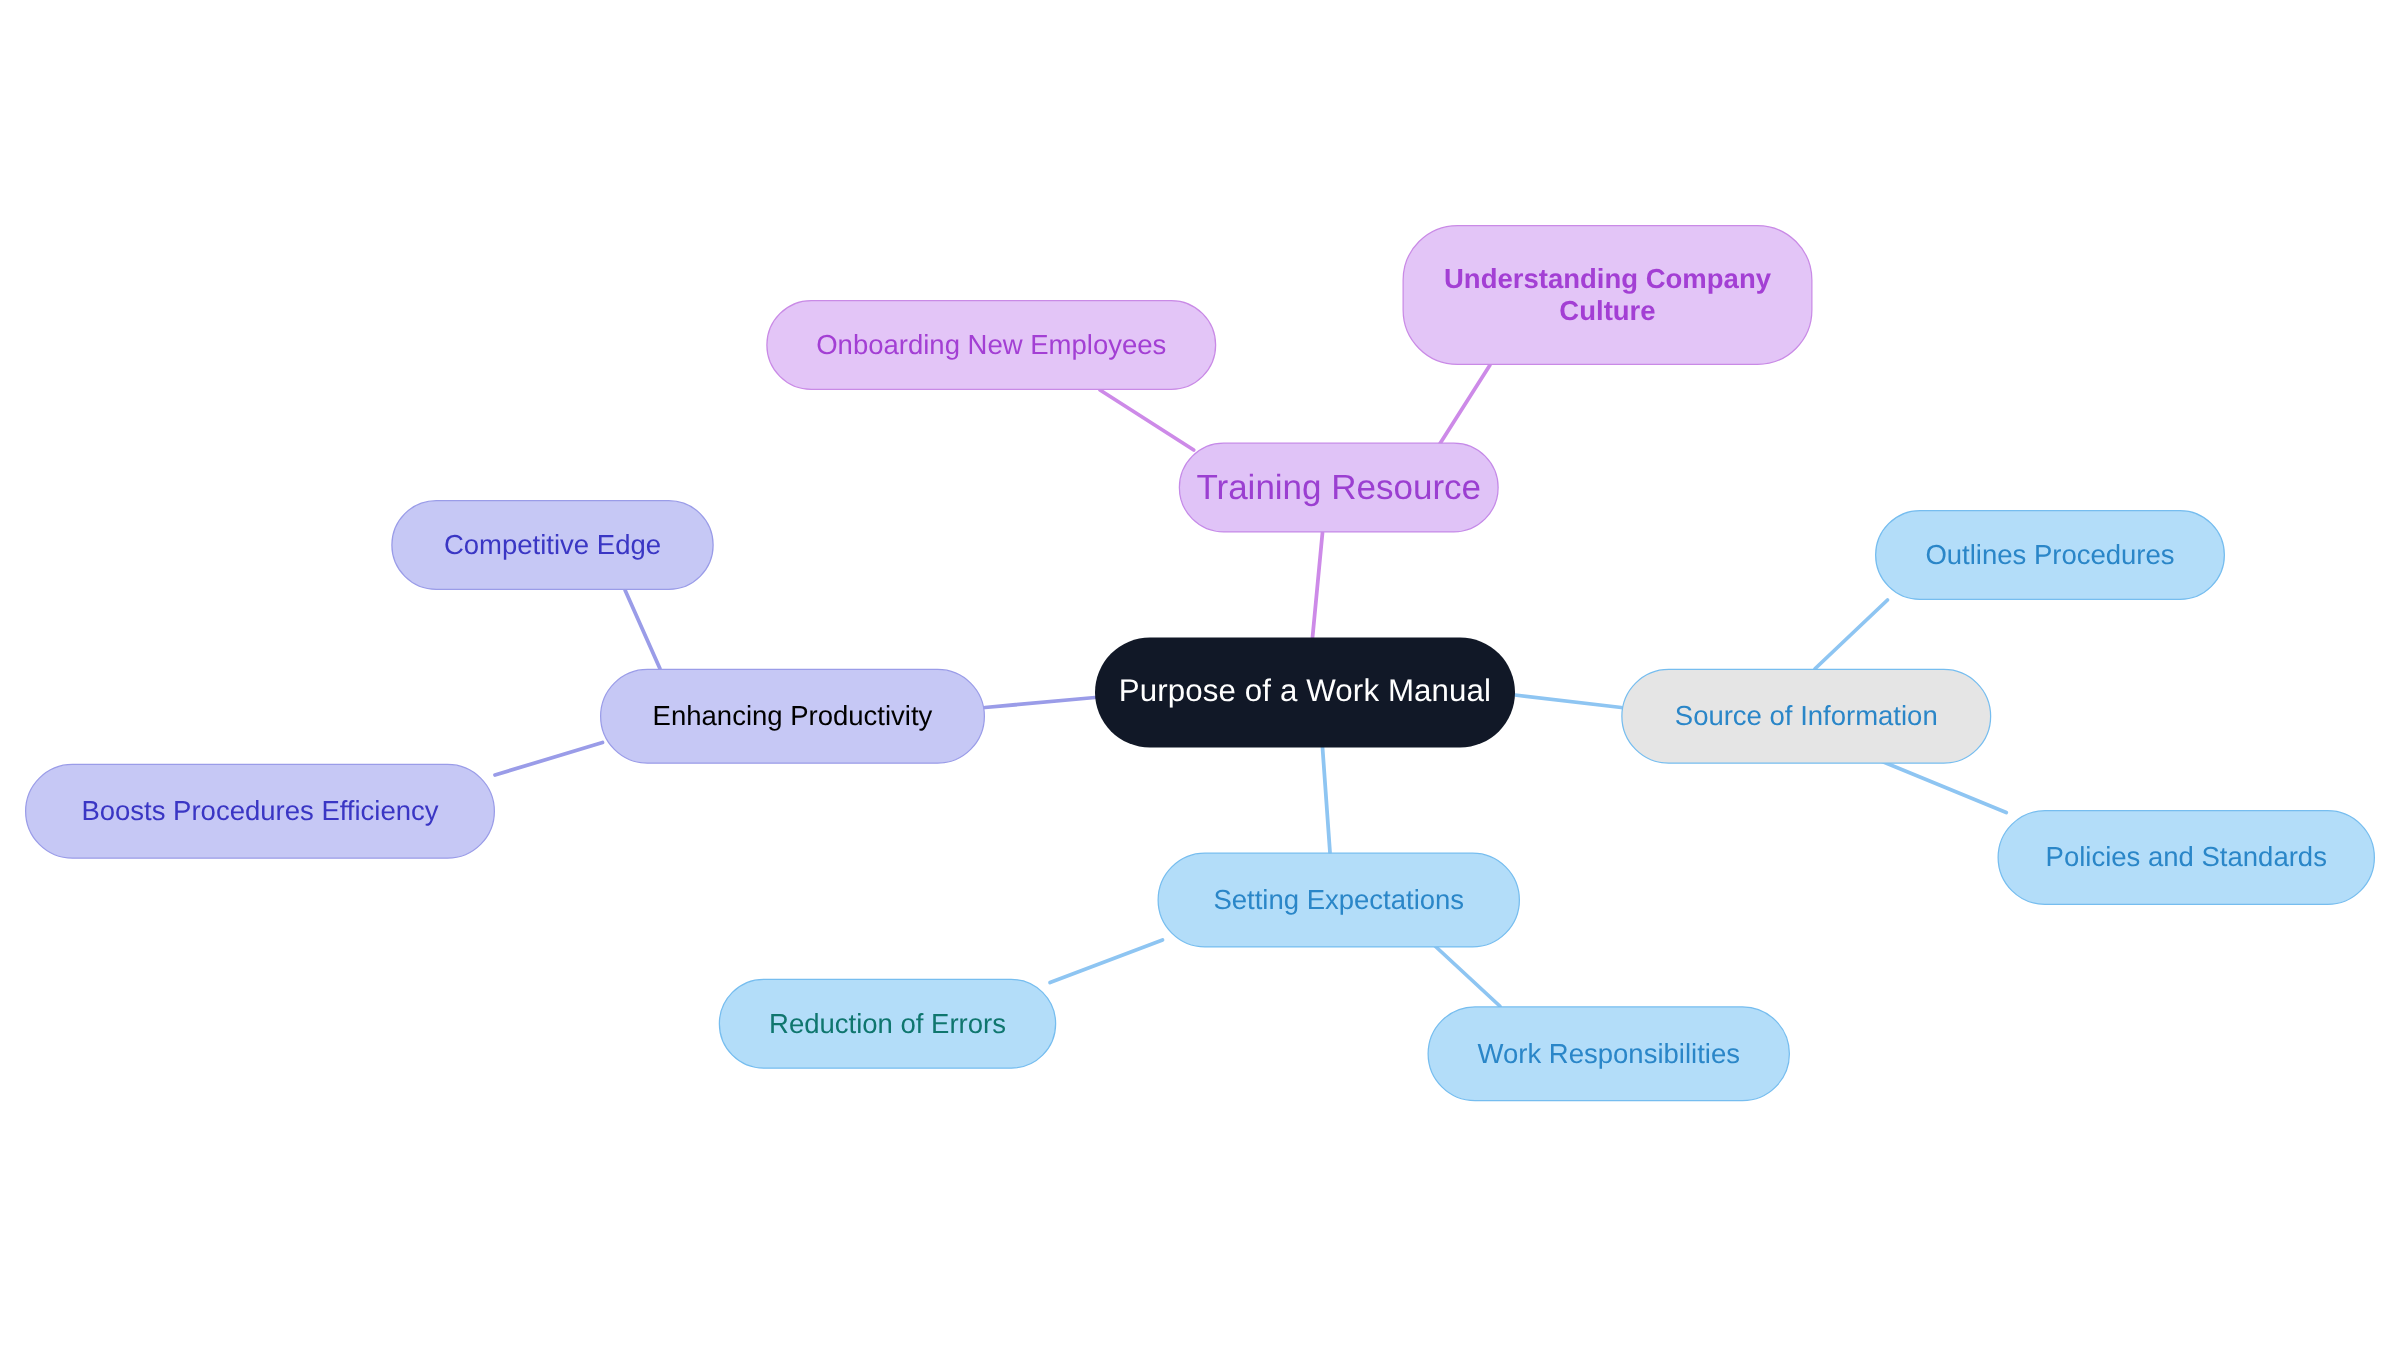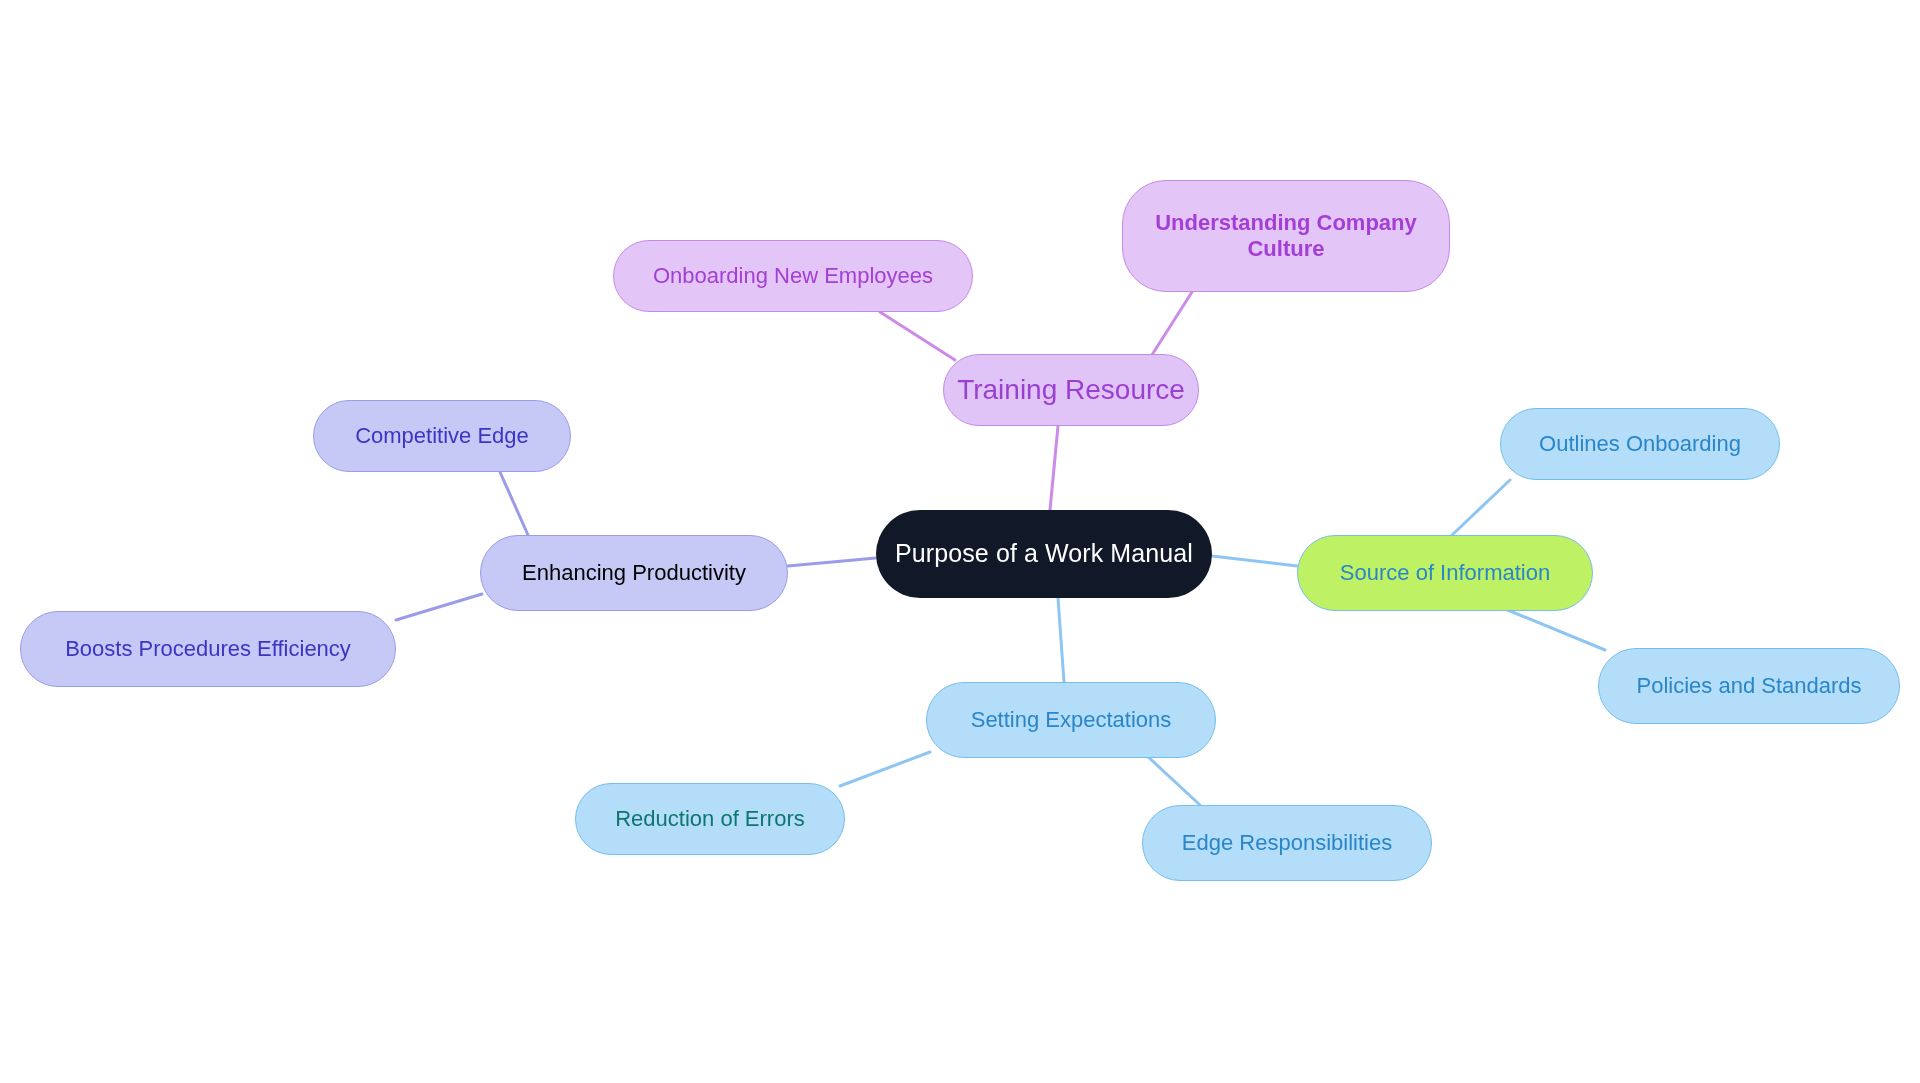--- a/index.html
+++ b/index.html
@@ -66,20 +66,20 @@
     </svg>
   <div id="node-layer">
       <div class="node root" style="left: 876px; top: 510px; width: 336px; height: 88px; font-size: 25px; background: rgb(17, 24, 39); border-color: rgb(17, 24, 39); color: rgb(255, 255, 255); text-align: center;">Purpose of a Work Manual</div>
       <div class="node" style="left: 943px; top: 354px; width: 256px; height: 72px; font-size: 28px; background: rgb(224, 195, 247); border-color: rgb(197, 138, 232); color: rgb(155, 63, 209);">Training Resource</div>
       <div class="node" style="left: 613px; top: 240px; width: 360px; height: 72px; font-size: 22px; background: rgb(227, 197, 247); border-color: rgb(201, 138, 230); color: rgb(163, 63, 212);">Onboarding New Employees</div>
       <div class="node" style="left: 1122px; top: 180px; width: 328px; height: 112px; font-size: 22px; background: rgb(227, 197, 247); border-color: rgb(201, 138, 230); color: rgb(163, 63, 212); font-weight: bold;">Understanding Company
 Culture</div>
       <div class="node" style="left: 480px; top: 535px; width: 308px; height: 76px; font-size: 22px; background: rgb(198, 200, 245); border-color: rgb(154, 156, 232); color: #000000;">Enhancing Productivity</div>
       <div class="node" style="left: 313px; top: 400px; width: 258px; height: 72px; font-size: 22px; background: rgb(198, 200, 245); border-color: rgb(154, 156, 232); color: rgb(58, 54, 196);">Competitive Edge</div>
       <div class="node" style="left: 20px; top: 611px; width: 376px; height: 76px; font-size: 22px; background: rgb(198, 200, 245); border-color: rgb(154, 156, 232); color: rgb(58, 54, 196);">Boosts Procedures Efficiency</div>
-      <div class="node" style="left: 1297px; top: 535px; width: 296px; height: 76px; font-size: 22px; background: #bef264; border-color: rgb(118, 189, 239); color: rgb(42, 134, 200);">Source of Information</div>
-      <div class="node" style="left: 1500px; top: 408px; width: 280px; height: 72px; font-size: 22px; background: rgb(179, 221, 249); border-color: rgb(118, 189, 239); color: rgb(42, 134, 200);">Outlines Onboarding</div>
+      <div class="node" style="left: 1297px; top: 535px; width: 296px; height: 76px; font-size: 22px; background: #e5e5e5; border-color: rgb(118, 189, 239); color: rgb(42, 134, 200);">Source of Information</div>
+      <div class="node" style="left: 1500px; top: 408px; width: 280px; height: 72px; font-size: 22px; background: rgb(179, 221, 249); border-color: rgb(118, 189, 239); color: rgb(42, 134, 200);">Outlines Procedures</div>
       <div class="node" style="left: 1598px; top: 648px; width: 302px; height: 76px; font-size: 22px; background: rgb(179, 221, 249); border-color: rgb(118, 189, 239); color: rgb(42, 134, 200);">Policies and Standards</div>
       <div class="node" style="left: 926px; top: 682px; width: 290px; height: 76px; font-size: 22px; background: rgb(179, 221, 249); border-color: rgb(118, 189, 239); color: rgb(42, 134, 200);">Setting Expectations</div>
       <div class="node" style="left: 575px; top: 783px; width: 270px; height: 72px; font-size: 22px; background: rgb(179, 221, 249); border-color: rgb(118, 189, 239); color: #0f766e;">Reduction of Errors</div>
-      <div class="node" style="left: 1142px; top: 805px; width: 290px; height: 76px; font-size: 22px; background: rgb(179, 221, 249); border-color: rgb(118, 189, 239); color: rgb(42, 134, 200);">Edge Responsibilities</div>
+      <div class="node" style="left: 1142px; top: 805px; width: 290px; height: 76px; font-size: 22px; background: rgb(179, 221, 249); border-color: rgb(118, 189, 239); color: rgb(42, 134, 200);">Work Responsibilities</div>
     </div>
 </div>
 
 </body></html>

